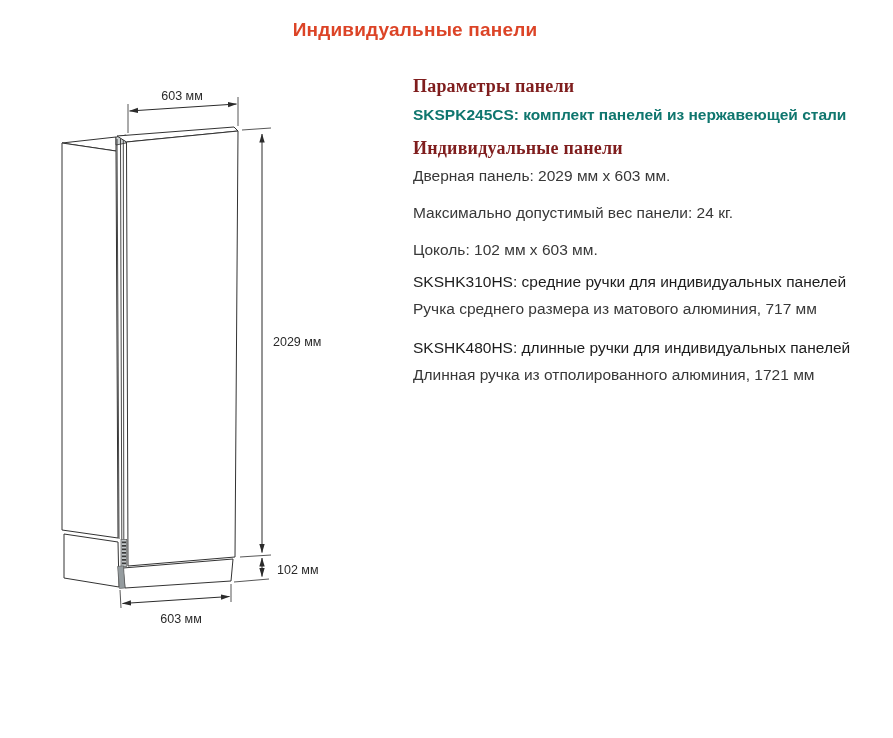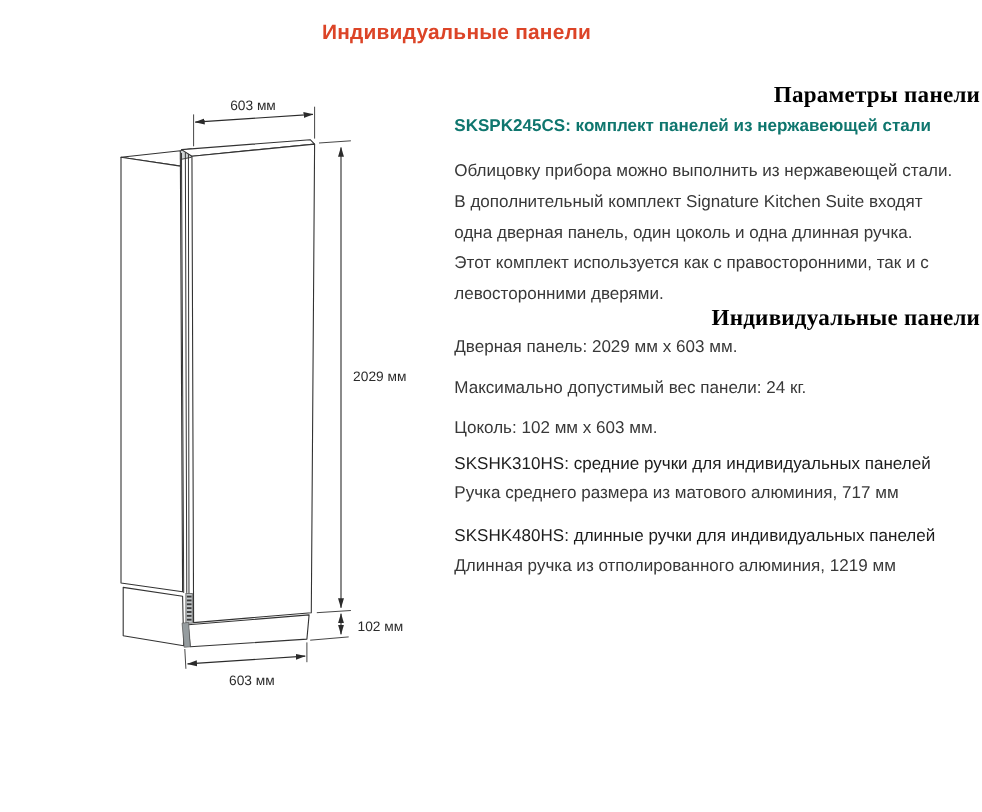--- a/index.html
+++ b/index.html
@@ -4,28 +4,28 @@
 <style>
   html,body{margin:0;padding:0;}
   body{
     width:893px;height:738px;position:relative;background:#ffffff;
     font-family:"Liberation Sans", sans-serif;overflow:hidden;
   }
   .page-title{
     position:absolute;left:0;top:6px;width:830px;text-align:center;
     font-size:19px;font-weight:bold;color:#dc4427;letter-spacing:.2px;
   }
-  .diagram-wrap{position:absolute;left:0;top:0;width:400px;height:738px;margin-left:48px;}
+  .diagram-wrap{position:absolute;left:0;top:0;width:400px;height:738px;}
   .content{
     position:absolute;left:413px;top:74px;width:478px;color:#333333;
   }
   .content h2{
     font-family:"Liberation Serif", serif;
-    font-size:21px;line-height:24px;font-weight:bold;color:#000000;
-    margin:0 0 6px 0;letter-spacing:.2px;text-align:right;
+    font-size:18px;line-height:24px;font-weight:bold;color:#7f1d1d;
+    margin:0 0 6px 0;letter-spacing:.2px;
   }
   .content h2.second{margin-top:-6px;margin-bottom:2px;}
   .kit-title{
     font-size:15.5px;line-height:22px;font-weight:bold;color:#0f766e;
     margin:0 0 16px 0;
   }
   .body-text{
     font-size:15.5px;line-height:28px;color:#383838;
     white-space:pre-line;margin:0;
   }
@@ -112,31 +112,26 @@
     <text x="182" y="100" text-anchor="middle">603 мм</text>
     <text x="273" y="346">2029 мм</text>
     <text x="277" y="574">102 мм</text>
     <text x="181" y="623" text-anchor="middle">603 мм</text>
   </svg>
 </div>
 
 <div class="content">
   <h2>Параметры панели</h2>
   <p class="kit-title">SKSPK245CS: комплект панелей из нержавеющей стали</p>
-  <p class="body-text kit-body">Облицовку прибора можно выполнить из нержавеющей стали.
-В дополнительный комплект Signature Kitchen Suite входят
-одна дверная панель, один цоколь и одна длинная ручка.
-Этот комплект используется как с правосторонними, так и с
-левосторонними дверями.</p>
 
   <h2 class="second">Индивидуальные панели</h2>
 
   <p class="body-text spec">Дверная панель: 2029 мм x 603 мм.</p>
   <p class="body-text spec">Максимально допустимый вес панели: 24 кг.</p>
   <p class="body-text spec last">Цоколь: 102 мм x 603 мм.</p>
 
 
   <p class="handle-title">SKSHK310HS: средние ручки для индивидуальных панелей</p>
   <p class="handle-desc">Ручка среднего размера из матового алюминия, 717 мм</p>
 
   <p class="handle-title">SKSHK480HS: длинные ручки для индивидуальных панелей</p>
-  <p class="handle-desc">Длинная ручка из отполированного алюминия, 1219 мм</p>
+  <p class="handle-desc">Длинная ручка из отполированного алюминия, 1721 мм</p>
 </div>
 
 </body></html>

